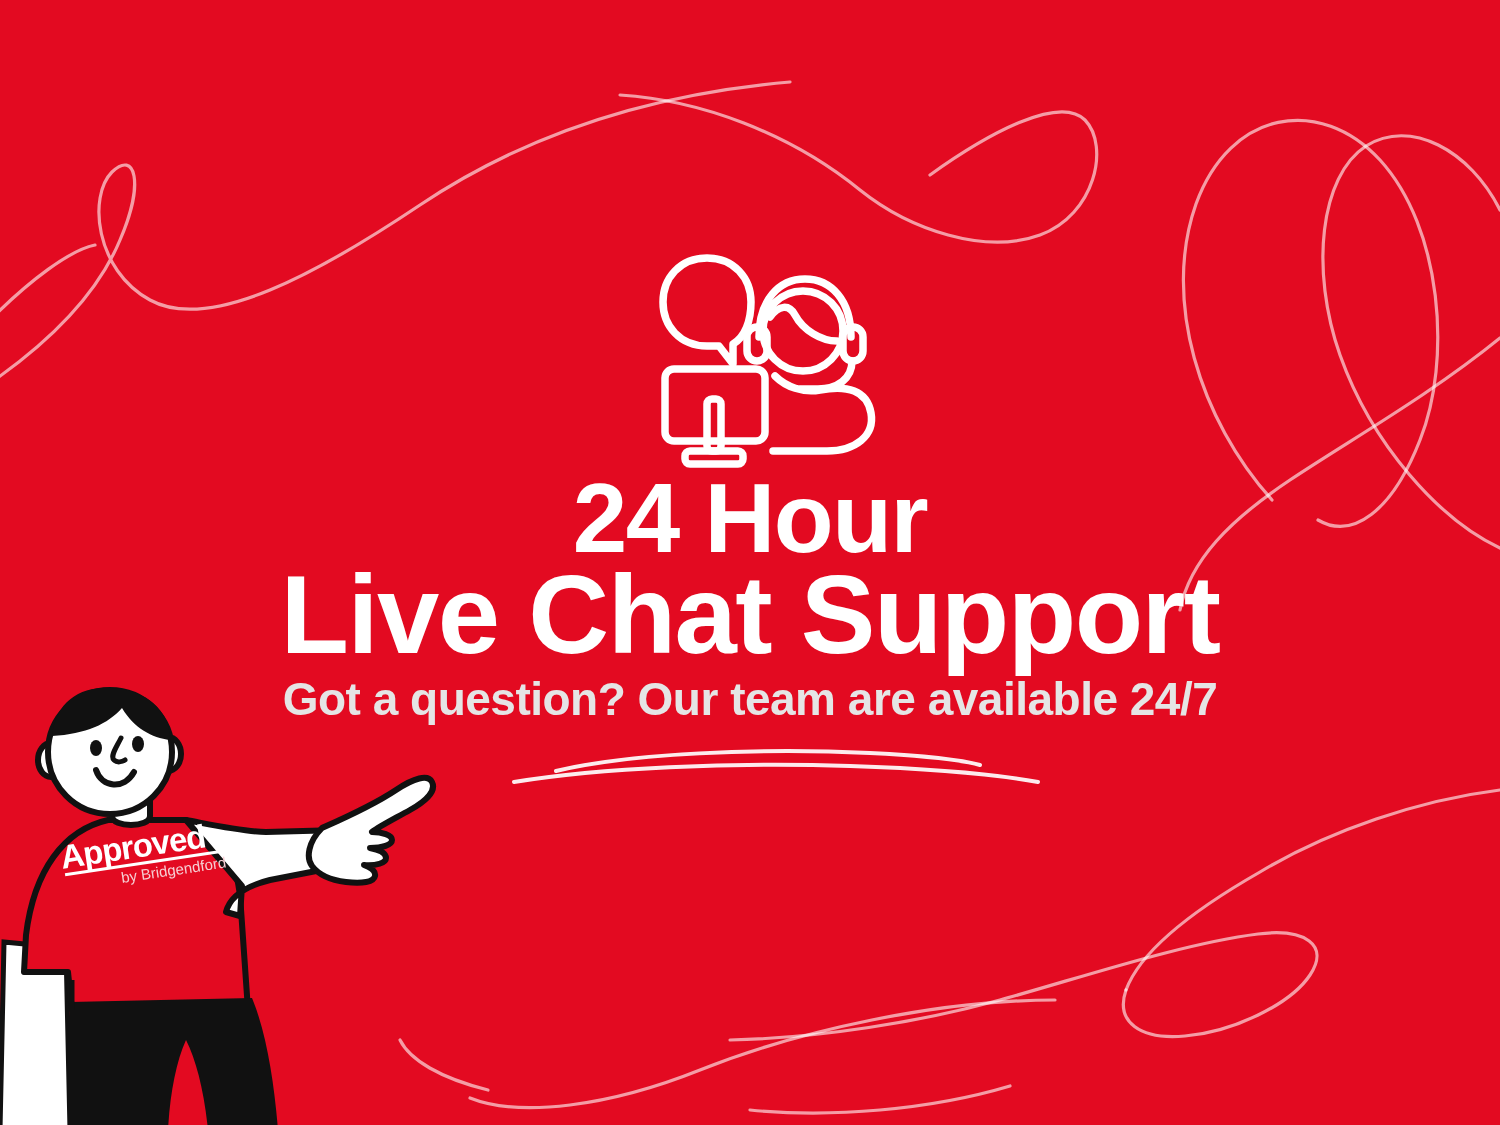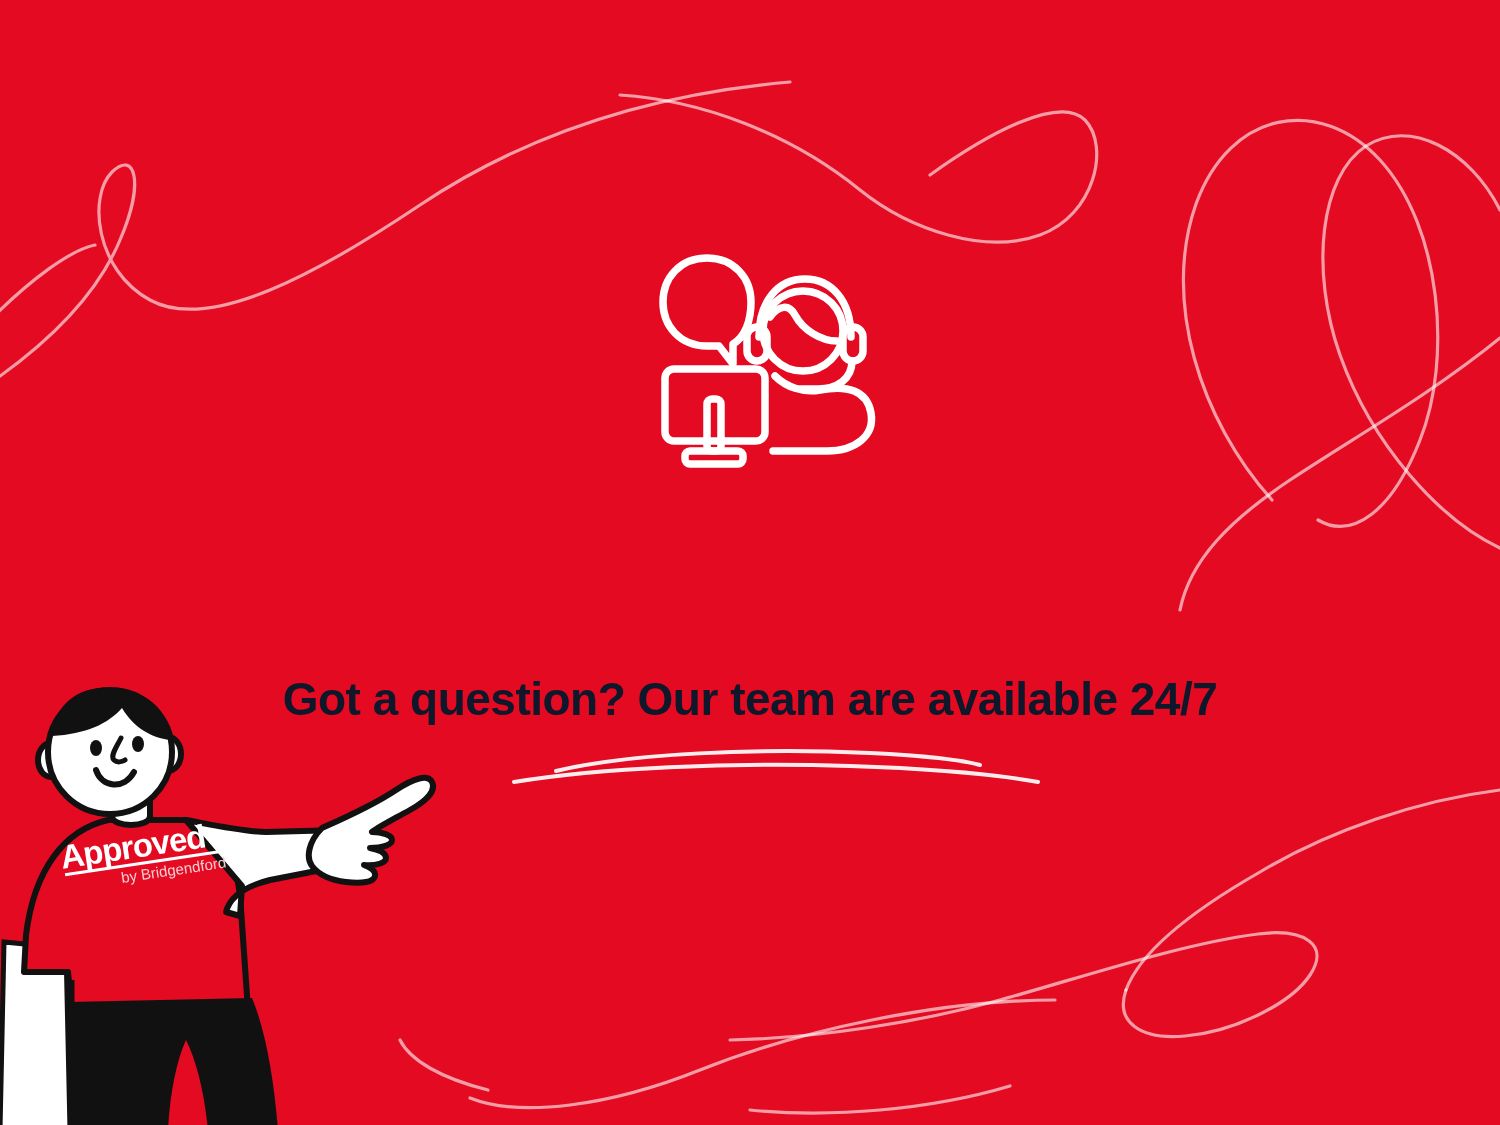--- a/index.html
+++ b/index.html
@@ -53,21 +53,21 @@
   #headline-line-2 {
     font-size: 112px;
     margin-top: -6px;
   }
   #subheadline {
     position: absolute;
     left: 0;
     top: 672px;
     width: 1500px;
     text-align: center;
-    color: #0f172a;
+    color: #e5e5e5;
     font-family: "Liberation Sans", sans-serif;
     font-weight: bold;
     font-size: 46px;
     letter-spacing: -0.5px;
     white-space: nowrap;
   }
   #underline-squiggle {
     position: absolute;
     left: 470px;
     top: 735px;
@@ -176,20 +176,24 @@
       <path d="M 120 131 C 131 142 148 148 165 145 C 192 140 212 145 216 168 C 220 191 200 206 172 206 L 118 206"></path>
 
       <rect x="10" y="124" width="100" height="72" rx="9"></rect>
 
       <rect x="52" y="154" width="14" height="52" rx="5"></rect>
 
       <rect x="30" y="206" width="58" height="13" rx="5"></rect>
     </g>
   </svg>
 
+  <div id="headline-block">
+    <div id="headline-line-1" class="headline-line">24 Hour</div>
+    <div id="headline-line-2" class="headline-line">Live Chat Support</div>
+  </div>
 
   <div id="subheadline">Got a question? Our team are available 24/7</div>
 
   <svg id="underline-squiggle" viewBox="0 0 610 70" aria-hidden="true">
     <g fill="none" stroke="#ffffff" stroke-opacity="0.92" stroke-width="4" stroke-linecap="round">
       <path d="M 86 36 C 160 18 290 13 400 18 C 460 21 492 25 510 30"></path>
       <path d="M 44 47 C 130 33 260 27 380 31 C 470 34 530 40 568 47"></path>
     </g>
   </svg>
 

